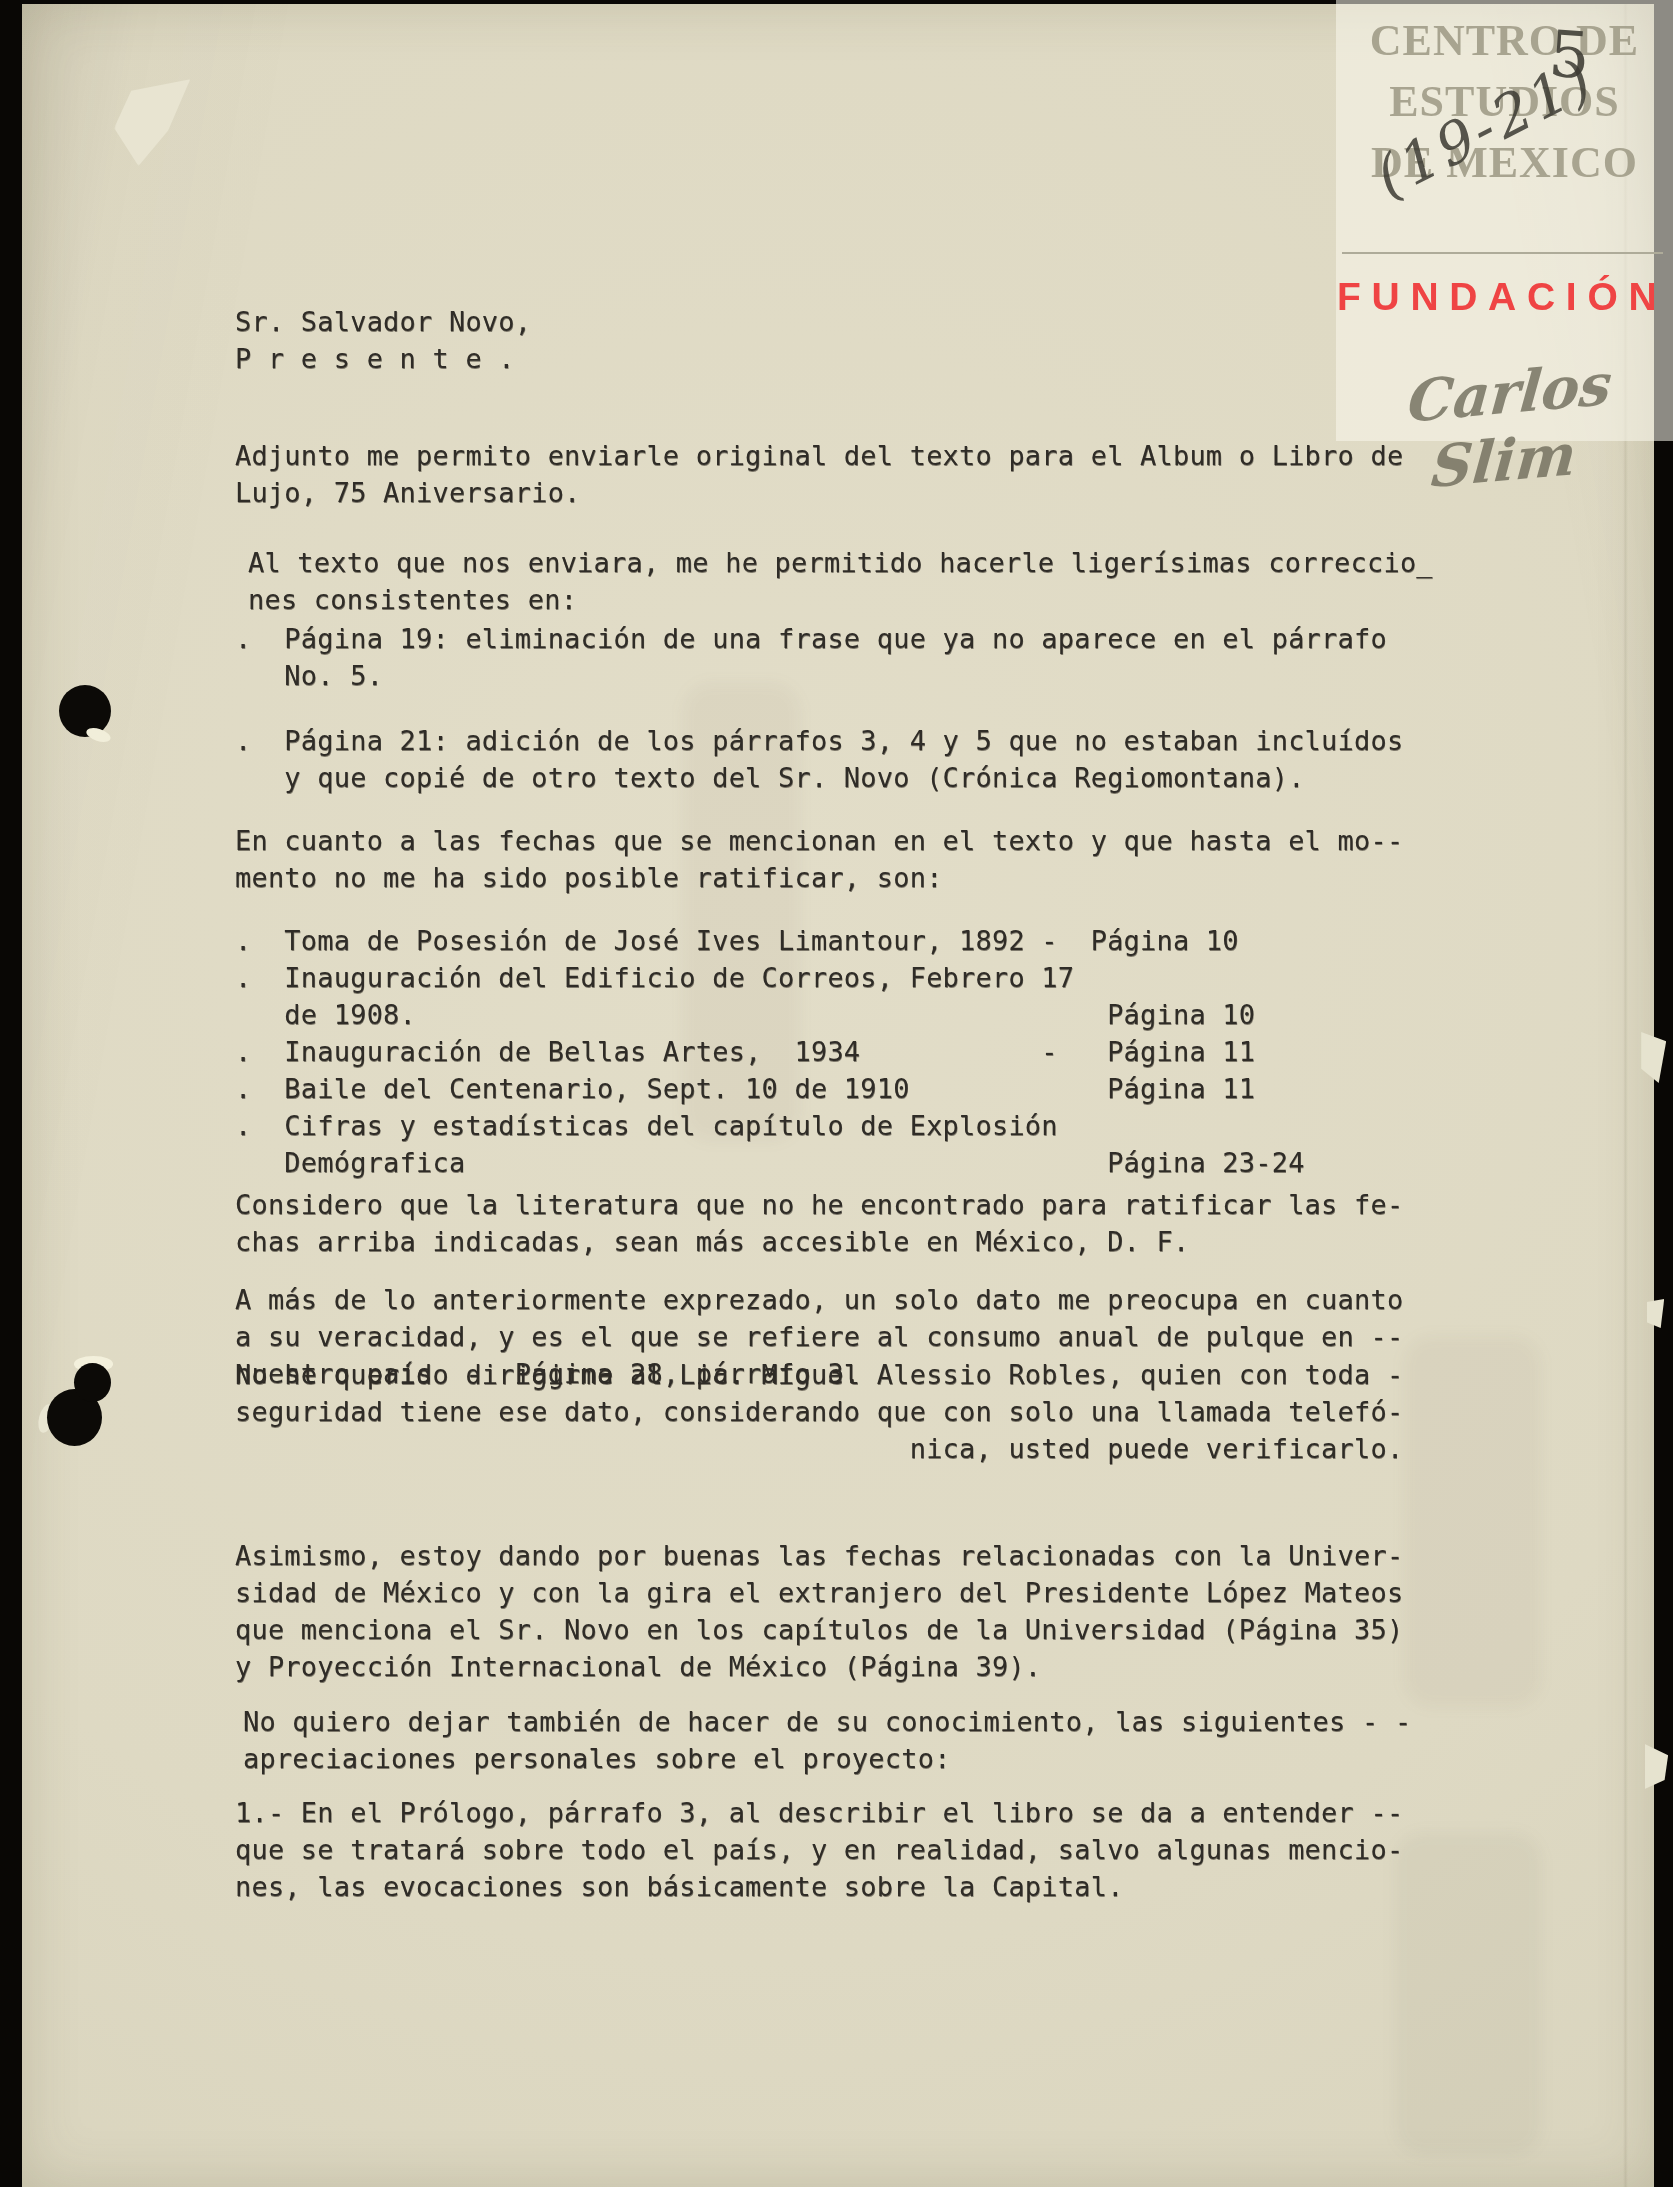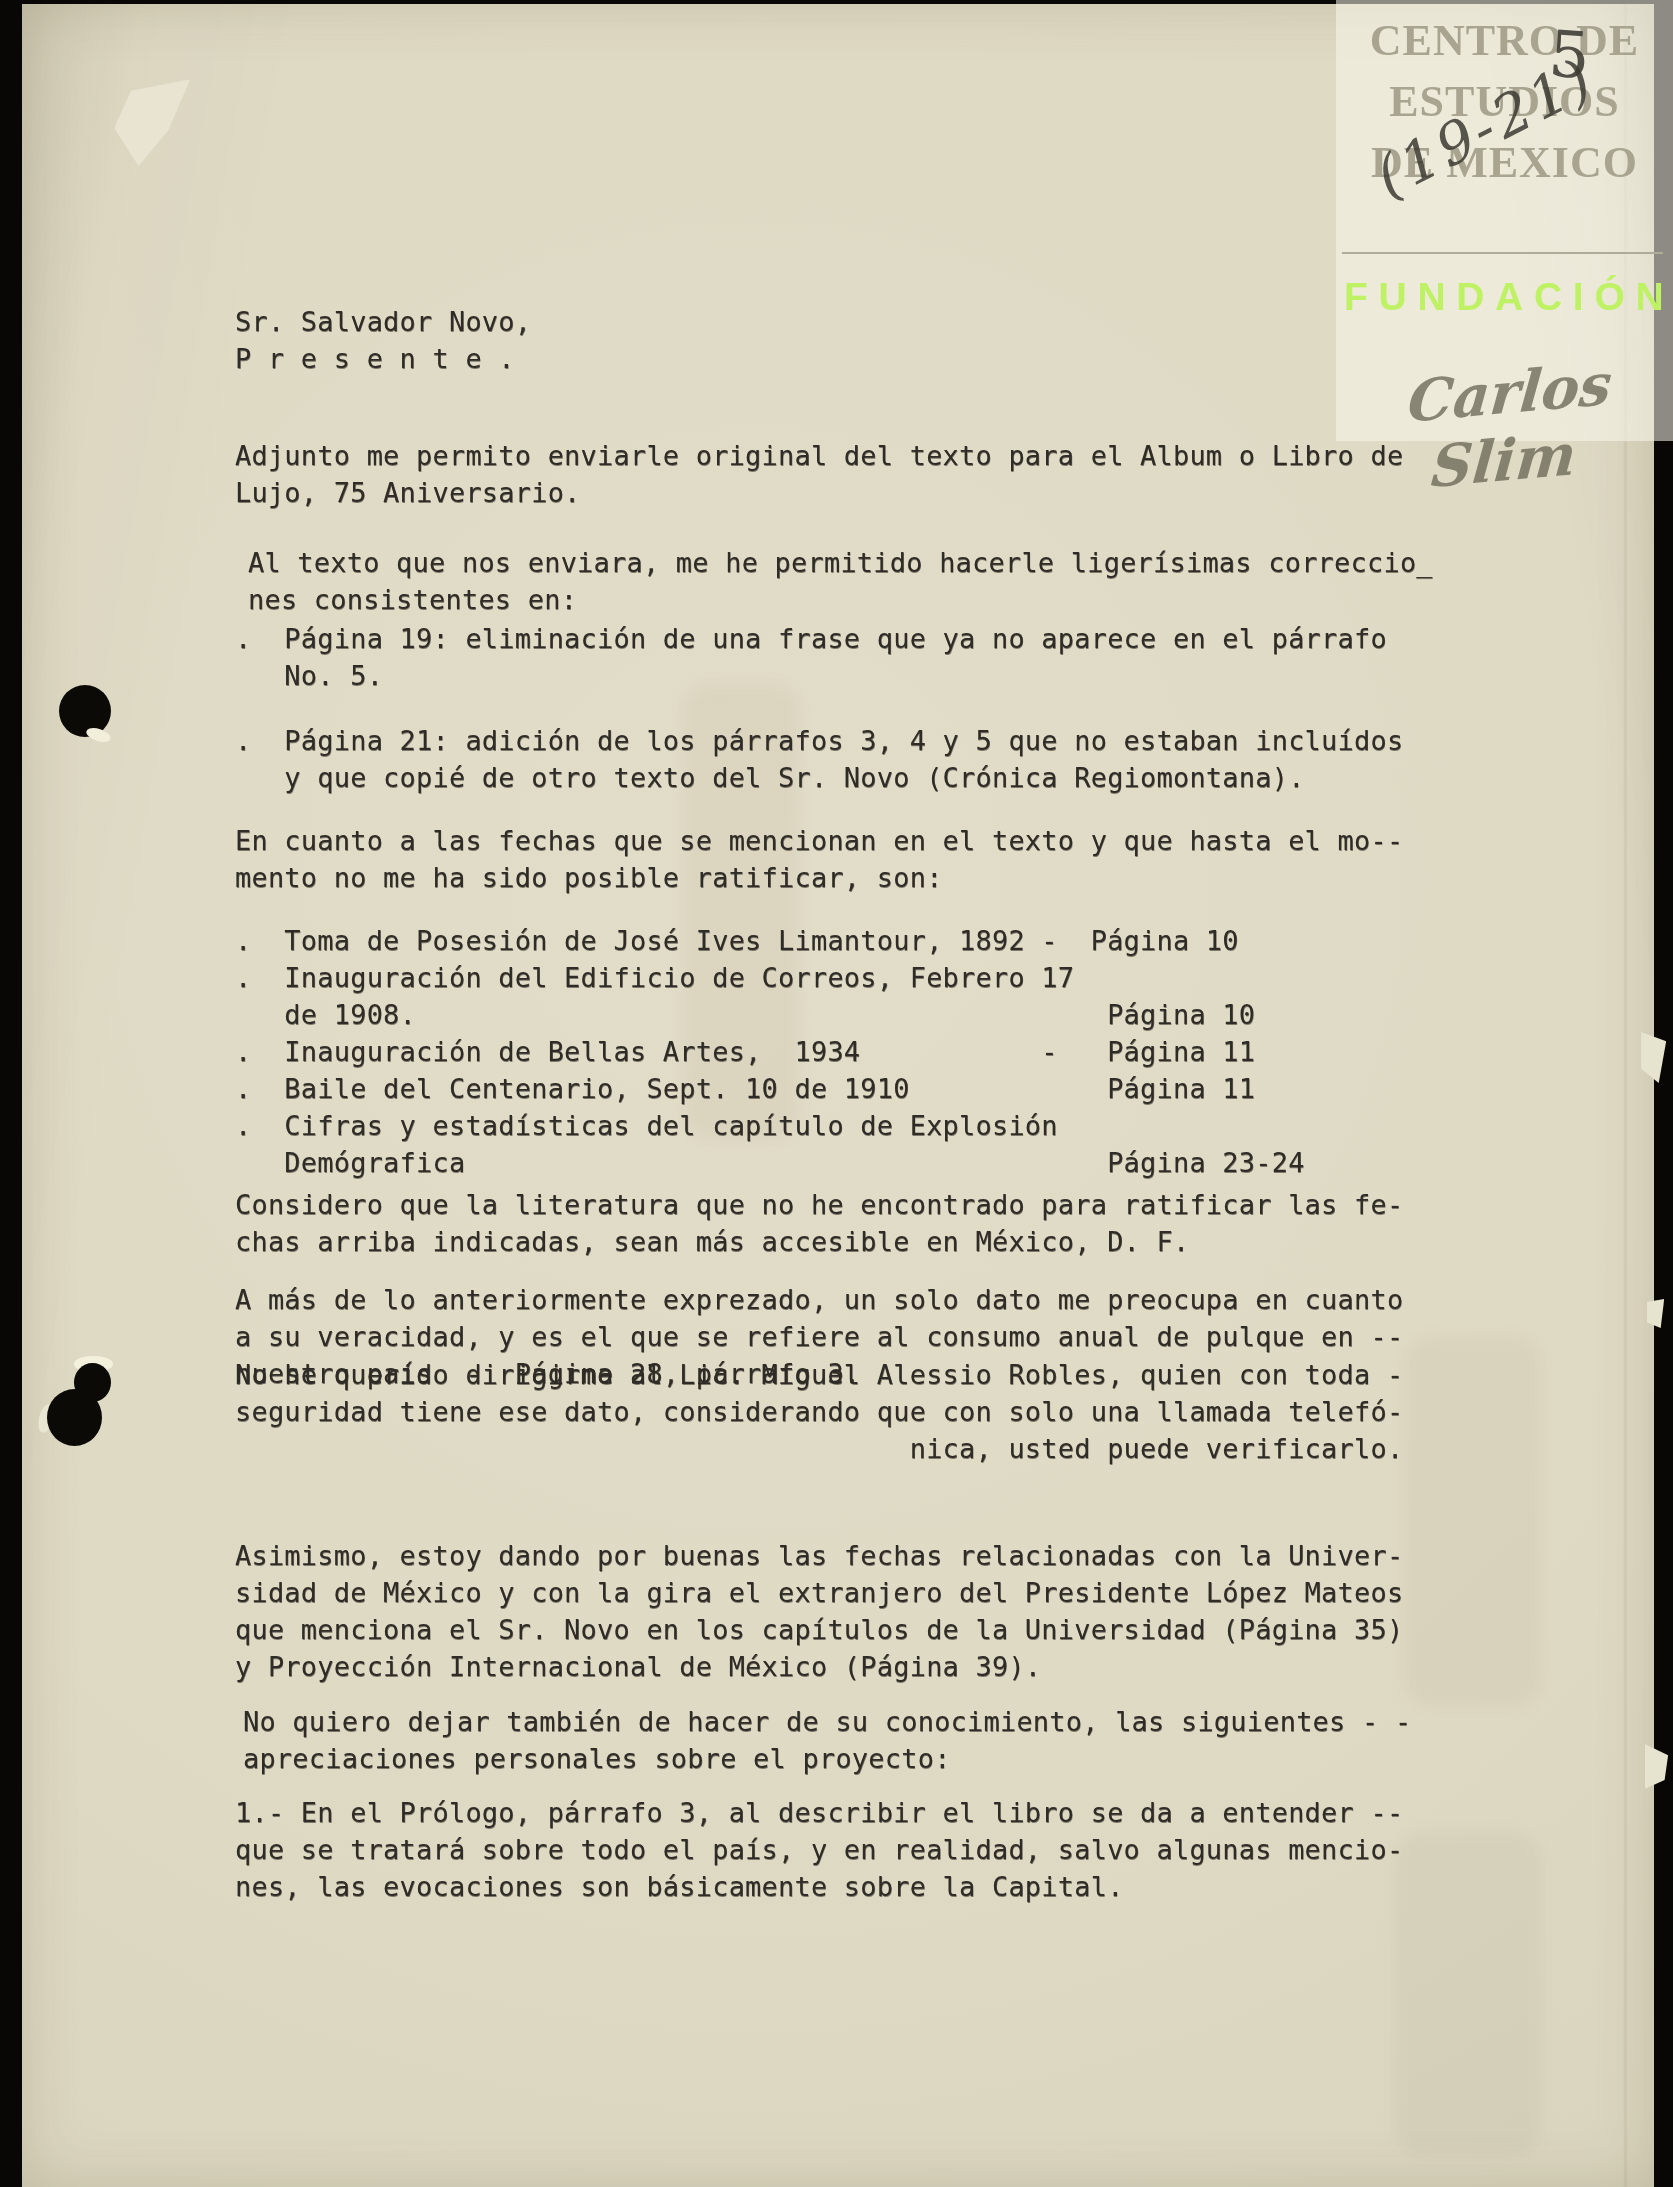--- a/index.html
+++ b/index.html
@@ -37,23 +37,23 @@
   .chip3{right:5.9px;top:1744px;width:23.4px;height:45px;clip-path:polygon(0 0,100% 25%,85% 80%,0 100%);}
 
   
   .wm-box{position:absolute;left:1336px;top:0;width:337px;height:441px;
     background:rgba(250,247,236,0.55);font-weight:bold;}
   .wm-title{position:absolute;left:0;top:9.8px;width:100%;text-align:center;
     font-family:"Liberation Serif","DejaVu Serif",serif;
     font-size:44px;line-height:61px;letter-spacing:1px;
     color:#a5a18d;opacity:.95;}
   .wm-rule{position:absolute;left:5.9px;right:9.8px;top:252px;height:2px;background:#aeab99;}
-  .wm-foundation{position:absolute;left:8px;right:0;top:275px;text-align:left;
+  .wm-foundation{position:absolute;left:1px;right:0;top:275px;text-align:left;
     font-family:"Liberation Sans","DejaVu Sans",sans-serif;
-    font-size:39px;letter-spacing:10.7px;color:#bef264;}
+    font-size:39px;letter-spacing:10.7px;color:#ef4444;}
   .wm-signature{position:absolute;left:9.8px;top:359px;width:322px;text-align:center;
     font-family:"DejaVu Serif",serif;font-style:italic;
     font-size:57px;color:#6f6c5b;opacity:.8;
     transform:rotate(-5deg) skewX(-10deg);}
 
   
   .hw{font-family:"DejaVu Serif",serif;color:#3c3b33;}
   .hw-number{position:absolute;left:1549px;top:17.6px;font-size:64px;
     transform:rotate(4deg);opacity:.88;}
   .hw-pages{position:absolute;left:1344px;top:94px;width:283px;text-align:center;

